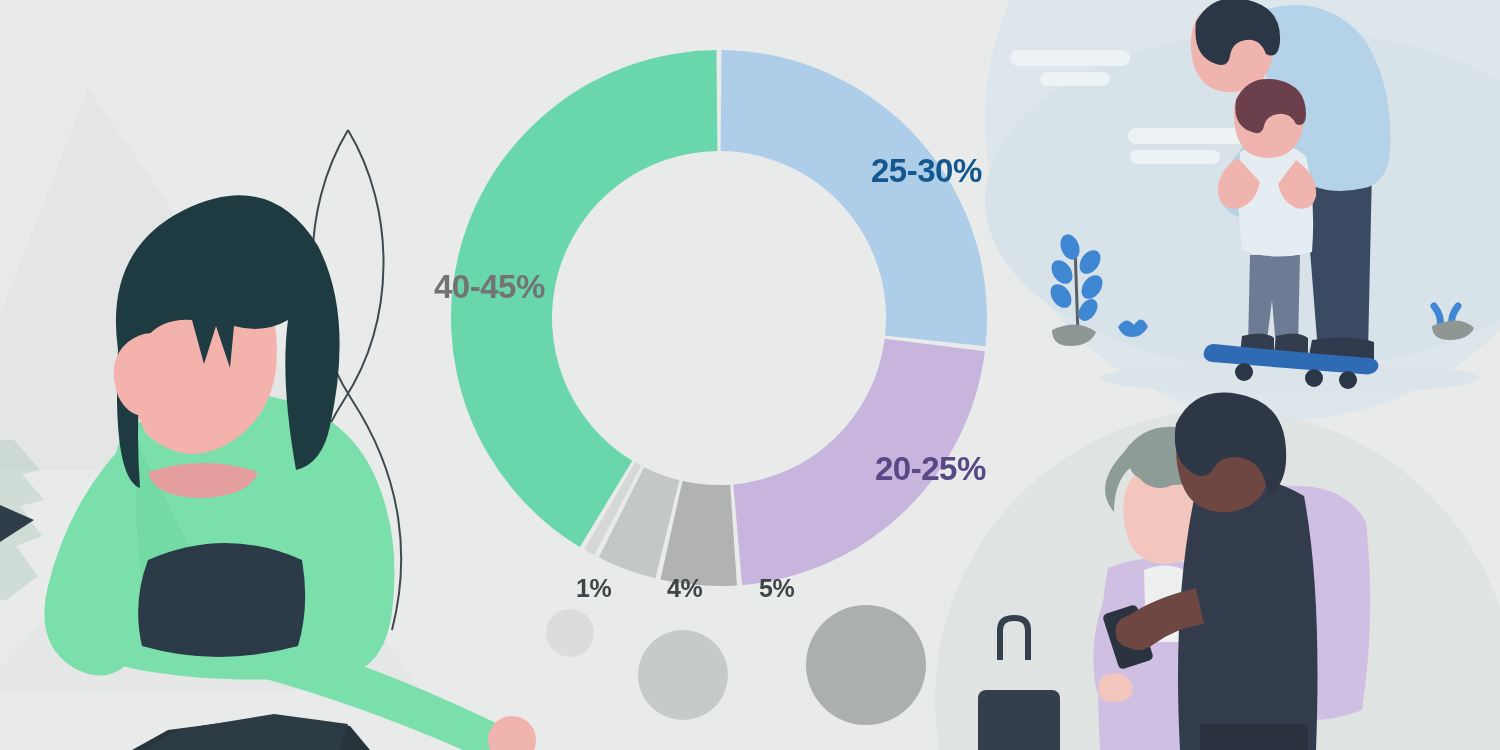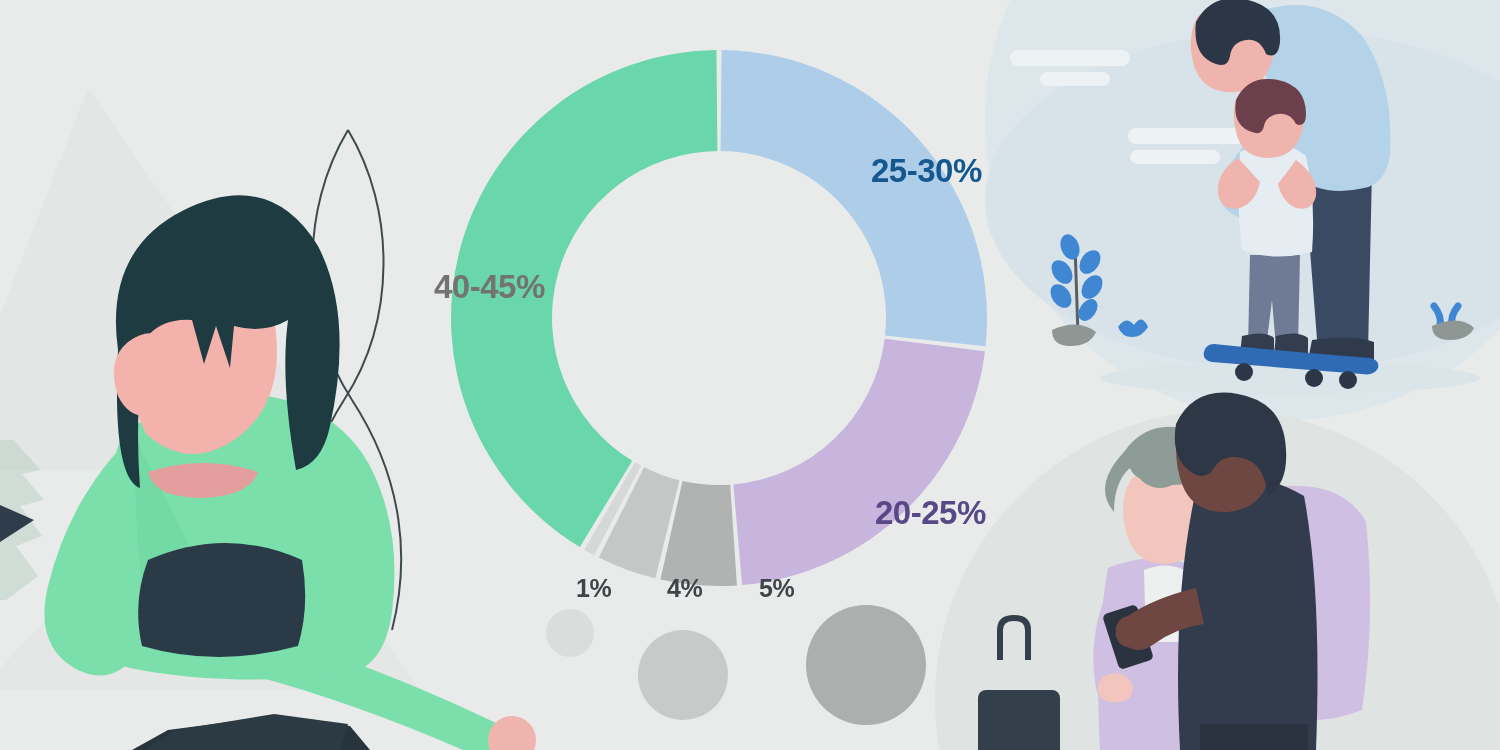--- a/index.html
+++ b/index.html
@@ -162,19 +162,19 @@
 
       <path fill="#c3c7c6" d="M -63.57,260.35 A 268,268 0 0 1 -120.29,239.49 L -74.96,149.23 A 167,167 0 0 0 -39.61,162.23 Z"></path>
 
       <path fill="#d5d8d7" d="M -124.87,237.13 A 268,268 0 0 1 -134.74,231.67 L -83.96,144.36 A 167,167 0 0 0 -77.81,147.77 Z"></path>
     </g>
 
   </svg>
 
   <div class="lbl lbl-big" id="lbl-green" style="color: #737373;">40-45%</div>
   <div class="lbl lbl-big" id="lbl-blue" style="color: rgb(20, 88, 143);">25-30%</div>
-  <div class="lbl lbl-big" id="lbl-purple" style="color: rgb(88, 72, 134); margin-top: 44px;">20-25%</div>
+  <div class="lbl lbl-big" id="lbl-purple" style="color: rgb(88, 72, 134);">20-25%</div>
 
   <div class="lbl lbl-small" id="lbl-p1" style="color: rgb(61, 69, 72);">1%</div>
   <div class="lbl lbl-small" id="lbl-p4" style="color: rgb(61, 69, 72);">4%</div>
   <div class="lbl lbl-small" id="lbl-p5" style="color: rgb(61, 69, 72);">5%</div>
 
 </div>
 
 </body></html>

